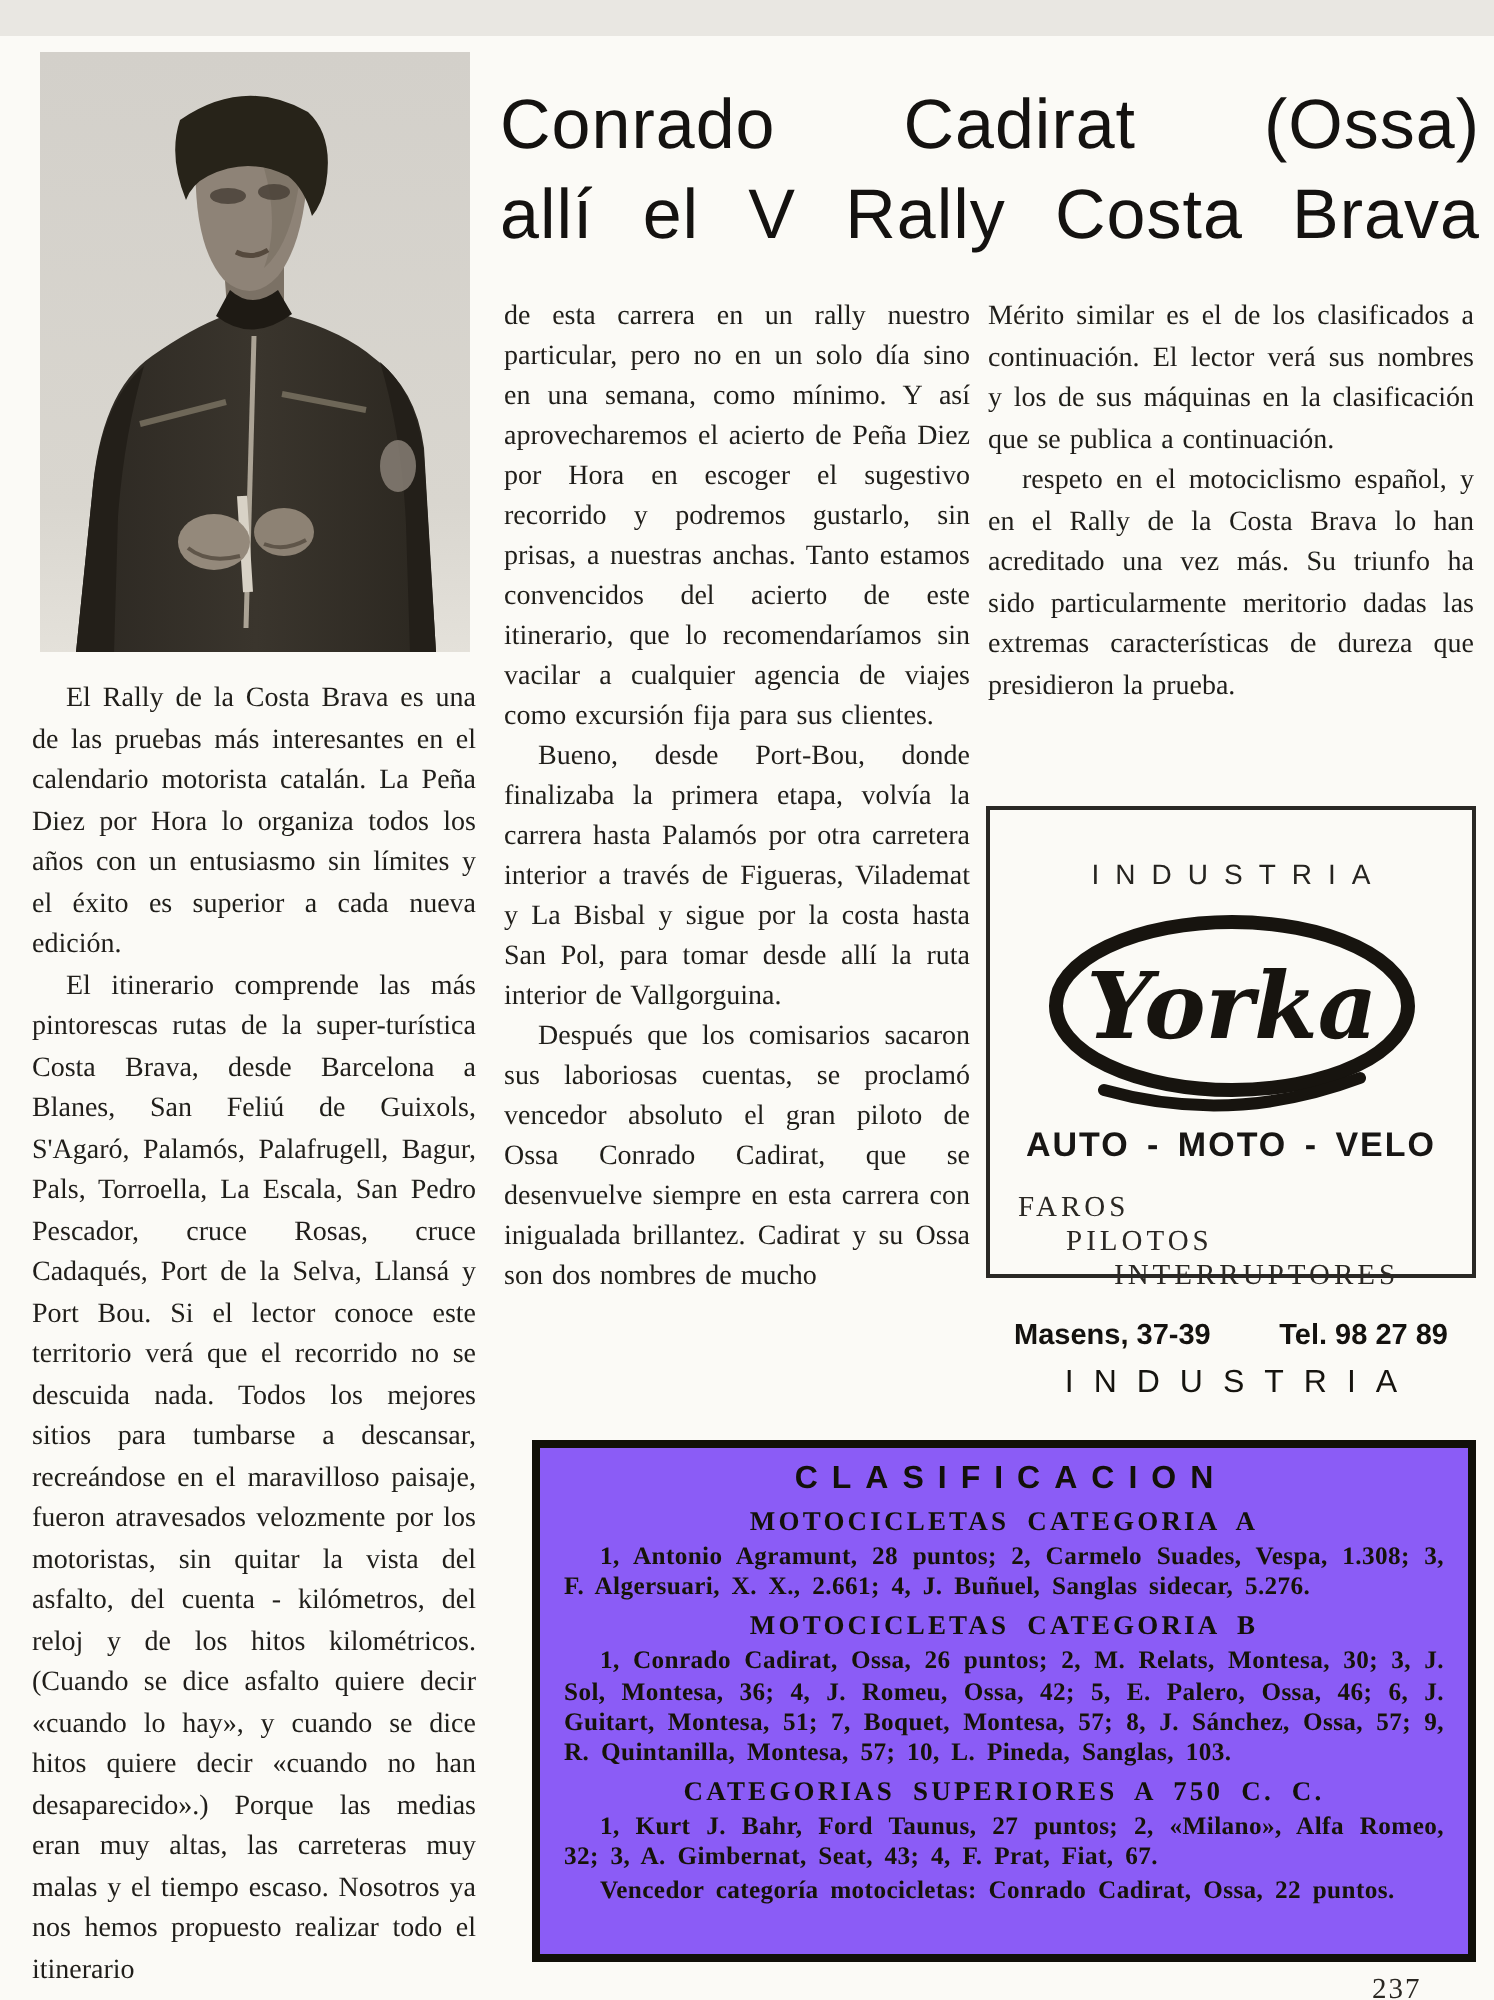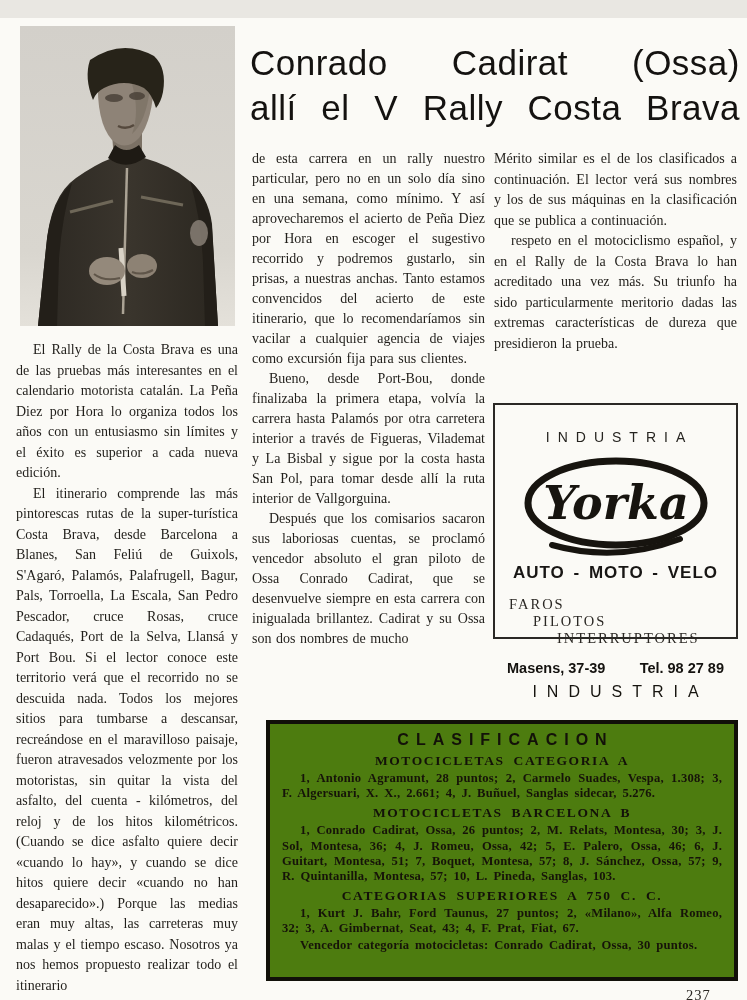--- a/index.html
+++ b/index.html
@@ -77,21 +77,21 @@
     font-family: "Liberation Sans", sans-serif;
     font-size: 16px; letter-spacing: 10px; text-indent: 10px;
     color: #16140f;
   }
   
   .cls {
     position: absolute; left: 266px; top: 702px;
     width: 472px; height: 261px;
     border: 4px solid #111009;
     padding: 5px 12px 4px;
-    background: #4d7c0f;
+    background: #8b5cf6;
   }
   .cls-title {
     text-align: center;
     font-family: "Liberation Sans", sans-serif;
     font-weight: 700; font-size: 16px; letter-spacing: 7px; text-indent: 7px;
     color: #131109; margin: 2px 0 1px;
   }
   .cls-heading {
     text-align: center;
     font-weight: 700; font-size: 13.5px; letter-spacing: 1.6px; word-spacing: 4px;
@@ -211,29 +211,29 @@
 
   <div class="cls">
     <div class="cls-title">CLASIFICACION</div>
     <div>
 
     <div class="cls-section">
         <div class="cls-heading">MOTOCICLETAS CATEGORIA A</div>
         <p class="cls-body">1, Antonio Agramunt, 28 puntos; 2, Carmelo Suades, Vespa, 1.308; 3, F. Algersuari, X. X., 2.661; 4, J. Buñuel, Sanglas sidecar, 5.276.</p>
       </div>
         <div class="cls-section">
-        <div class="cls-heading">MOTOCICLETAS BARCELONA B</div>
+        <div class="cls-heading">MOTOCICLETAS CATEGORIA B</div>
         <p class="cls-body">1, Conrado Cadirat, Ossa, 26 puntos; 2, M. Relats, Montesa, 30; 3, J. Sol, Montesa, 36; 4, J. Romeu, Ossa, 42; 5, E. Palero, Ossa, 46; 6, J. Guitart, Montesa, 51; 7, Boquet, Montesa, 57; 8, J. Sánchez, Ossa, 57; 9, R. Quintanilla, Montesa, 57; 10, L. Pineda, Sanglas, 103.</p>
       </div>
         <div class="cls-section">
         <div class="cls-heading">CATEGORIAS SUPERIORES A 750 C. C.</div>
         <p class="cls-body">1, Kurt J. Bahr, Ford Taunus, 27 puntos; 2, «Milano», Alfa Romeo, 32; 3, A. Gimbernat, Seat, 43; 4, F. Prat, Fiat, 67.</p>
       </div>
       </div>
     <div>
 
-    <p class="cls-winner">Vencedor categoría motocicletas: Conrado Cadirat, Ossa, 30 puntos.</p>
+    <p class="cls-winner">Vencedor categoría motocicletas: Conrado Cadirat, Ossa, 22 puntos.</p>
       </div>
   </div>
 
   <div class="folio">237</div>
 
 </div>
 
 </body></html>

